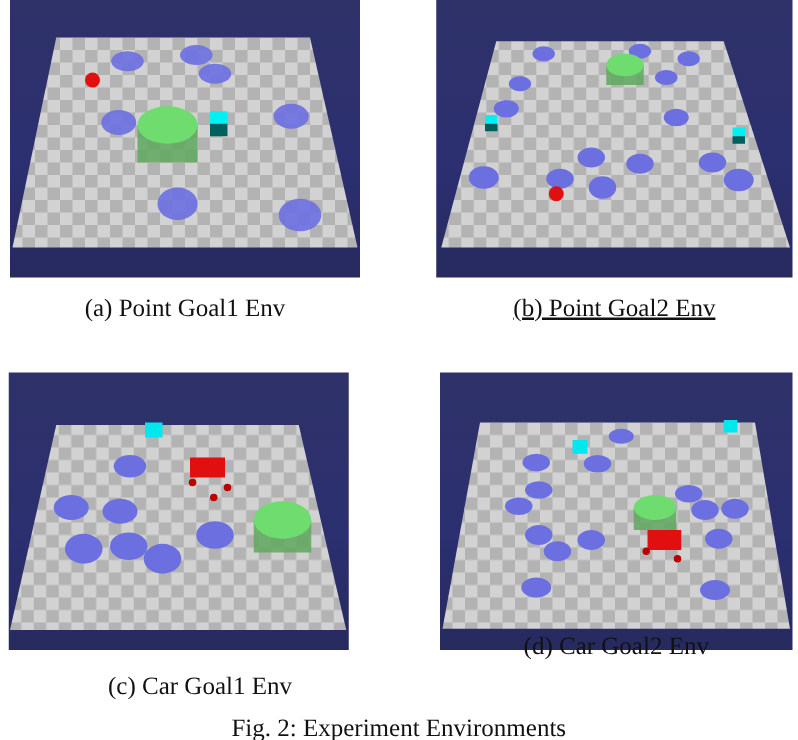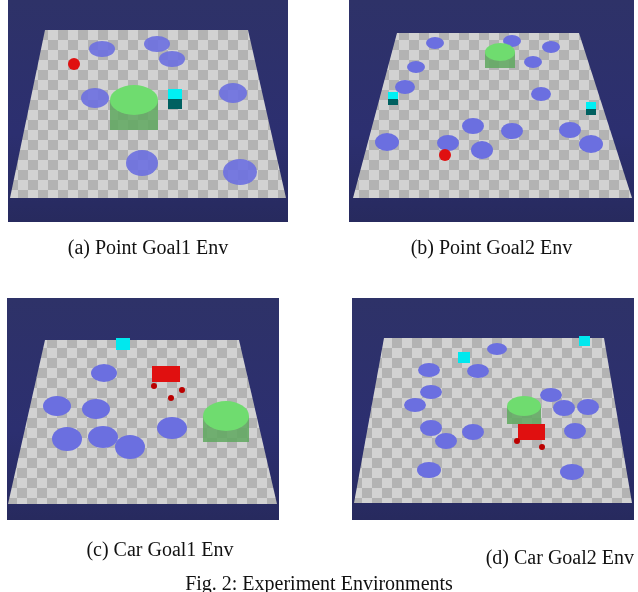--- a/index.html
+++ b/index.html
@@ -65,21 +65,21 @@
     <ellipse cx="242" cy="144" rx="12" ry="9" fill="#6b6fe0"></ellipse>
     <rect x="136" y="52" width="30" height="16" fill="#5fa85f" opacity="0.85"></rect>
     <ellipse cx="151" cy="52" rx="15" ry="9" fill="#6fdc6f"></ellipse>
     <rect x="39" y="92" width="10" height="7" fill="#00f0f4"></rect>
     <rect x="39" y="99" width="10" height="6" fill="#006060"></rect>
     <rect x="237" y="102" width="10" height="7" fill="#00f0f4"></rect>
     <rect x="237" y="109" width="10" height="6" fill="#006060"></rect>
     <circle cx="96" cy="155" r="6" fill="#e01010"></circle>
   </svg>
 </div>
-<div class="caption" style="left:349px;top:236px;width:285px;">(b) Point Goal2 Env</div>
+<div class="caption" style="left:349px;top:236px;width:285px;text-decoration:underline;">(b) Point Goal2 Env</div>
 
 
 <div class="panel" style="left:7px;top:298px;width:272px;height:222px;">
   <svg width="272" height="222">
     <polygon points="38,42 232,42 270,206 1,206" fill="url(#checker)"></polygon>
     <ellipse cx="97" cy="75" rx="13" ry="9" fill="#6b6fe0"></ellipse>
     <ellipse cx="50" cy="108" rx="14" ry="10" fill="#6b6fe0"></ellipse>
     <ellipse cx="89" cy="111" rx="14" ry="10" fill="#6b6fe0"></ellipse>
     <ellipse cx="60" cy="141" rx="15" ry="12" fill="#6b6fe0"></ellipse>
     <ellipse cx="96" cy="139" rx="15" ry="11" fill="#6b6fe0"></ellipse>
@@ -116,17 +116,17 @@
     <ellipse cx="220" cy="174" rx="12" ry="8" fill="#6b6fe0"></ellipse>
     <rect x="155" y="108" width="34" height="18" fill="#5fa85f" opacity="0.85"></rect>
     <ellipse cx="172" cy="108" rx="17" ry="10" fill="#6fdc6f"></ellipse>
     <rect x="106" y="54" width="12" height="11" fill="#00e8ee"></rect>
     <rect x="227" y="38" width="11" height="10" fill="#00e8ee"></rect>
     <rect x="166" y="126" width="27" height="16" fill="#e01010"></rect>
     <circle cx="165" cy="143" r="3" fill="#b00"></circle>
     <circle cx="190" cy="149" r="3" fill="#b00"></circle>
   </svg>
 </div>
-<div class="caption" style="left:352px;top:546px;width:282px;text-align:right;">(d) Car Goal2 Env</div>
+<div class="caption" style="left:352px;top:506px;width:282px;">(d) Car Goal2 Env</div>
 
 <div class="figcap">Fig. 2: Experiment Environments</div>
 
 
 
 </body></html>

